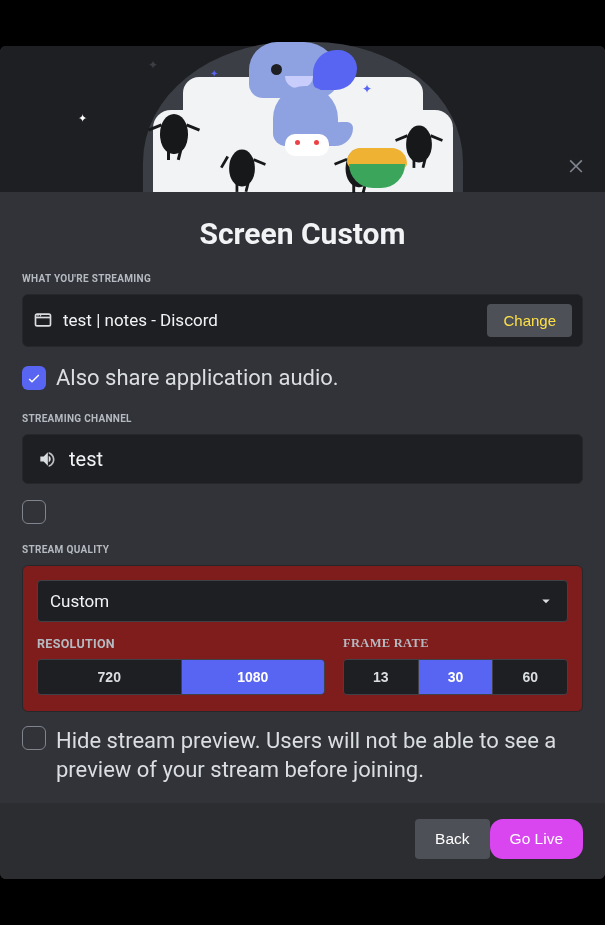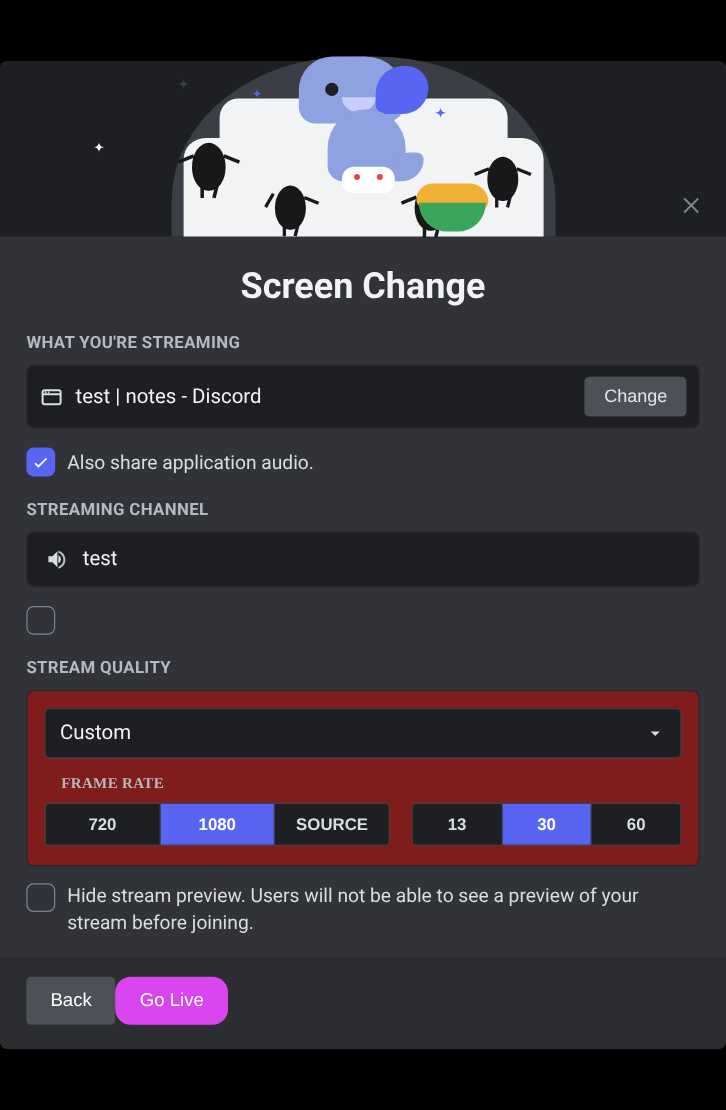--- a/index.html
+++ b/index.html
@@ -218,40 +218,40 @@
     .star.s4 { top: 12px; left: 148px; color:#3b3e45;}
     .title {
       text-align: center;
       font-size: 30px;
       font-weight: 700;
       padding: 24px 16px 8px;
       color: #f2f3f5;
     }
     .content { padding: 14px 22px 12px; }
     .section-label {
-      font-size: 14px;
+      font-size: 10px;
       font-weight: 700;
       color: #b5bac1;
       letter-spacing: 0.3px;
       text-transform: uppercase;
       margin-bottom: 10px;
     }
     .field-row {
       display: flex;
       align-items: center;
       gap: 10px;
       background: #1e1f22;
       border: 1px solid #26272b;
       border-radius: 6px;
       padding: 9px 10px;
     }
     .field-row .grow { flex: 1; color: #f2f3f5; font-size: 17px; }
     .change-btn {
       background: #4e5058;
-      color: #e5e5e5;
+      color: #fde047;
       font-size: 15px;
       font-weight: 500;
       border: none;
       border-radius: 4px;
       padding: 8px 16px;
       cursor: pointer;
     }
     .check-row {
       display: flex;
       align-items: center;
@@ -268,31 +268,31 @@
       display: inline-flex;
       align-items: center;
       justify-content: center;
       flex-shrink: 0;
     }
     .checkbox.checked { background: #5865f2; }
     .checkbox.unchecked {
       border: 1.5px solid #80848e;
       background: transparent;
     }
-    .check-label { color: #dbdee1; font-size: 16px; line-height: 1.35; }
+    .check-label { color: #dbdee1; font-size: 22px; line-height: 1.35; }
     .channel-row {
       display: flex;
       align-items: center;
       gap: 12px;
       background: #1e1f22;
       border: 1px solid #26272b;
       border-radius: 6px;
       padding: 12px 14px;
       color: #f2f3f5;
-      font-size: 17px;
+      font-size: 20px;
     }
     .quality-card {
       background: #7f1d1d;
       border: 1px solid #26272b;
       border-radius: 6px;
       padding: 14px 14px 16px;
     }
     .select {
       display: flex;
       align-items: center;
@@ -336,21 +336,21 @@
       padding: 9px 4px;
       font-size: 14px;
       font-weight: 600;
       cursor: pointer;
       border-right: 1px solid #3f4147;
     }
     .seg button:last-child { border-right: none; }
     .seg button.active { background: #5865f2; color: #fff; }
     .footer {
       display: flex;
-      justify-content: flex-start;
+      justify-content: flex-end;
       padding: 16px 22px 20px;
       background: #2b2d31;
       border-radius: 0 0 6px 6px;
     }
     .btn {
       border: none;
       border-radius: 4px;
       padding: 11px 20px;
       font-size: 15.5px;
       font-weight: 500;
@@ -410,21 +410,21 @@
       <div class="popcorn"></div>
       <div class="bowl"></div>
     </div>
 
     <div class="close-btn">
       <svg class="icon-svg" viewBox="0 0 24 24">
         <path fill="currentColor" d="M18.3 5.71L12 12.01l-6.3-6.3-1.41 1.41 6.3 6.3-6.3 6.29 1.41 1.42 6.3-6.3 6.3 6.3 1.41-1.42-6.3-6.29 6.3-6.3z"></path>
       </svg>
     </div>
 
-    <h1 class="title">Screen Change</h1>
+    <h1 class="title">Screen Custom</h1>
 
     <div class="content">
 
       <div class="section-label">WHAT YOU'RE STREAMING</div>
       <div class="field-row">
         <svg class="icon-svg" viewBox="0 0 24 24" style="color:#dbdee1">
           <rect x="3" y="5" width="18" height="14" rx="2" fill="none" stroke="currentColor" stroke-width="2"></rect>
           <line x1="3" y1="9" x2="21" y2="9" stroke="currentColor" stroke-width="2"></line>
           <circle cx="6" cy="7" r="0.9" fill="currentColor"></circle>
           <circle cx="9" cy="7" r="0.9" fill="currentColor"></circle>
@@ -459,28 +459,28 @@
       <div class="section-label">STREAM QUALITY</div>
       <div class="quality-card">
         <div class="select">
           <span>Custom</span>
           <svg width="18" height="18" viewBox="0 0 24 24">
               <path fill="#dbdee1" d="M7 10l5 5 5-5z"></path>
             </svg>
         </div>
 
         <div class="sub-labels">
+          <div class="col1">RESOLUTION</div>
           <div class="col2">FRAME RATE</div>
         </div>
 
         <div class="btn-groups">
           <div class="seg res">
             <button>720</button>
             <button class="active">1080</button>
-            <button>SOURCE</button>
           </div>
           <div class="seg fps">
             <button>13</button>
             <button class="active">30</button>
             <button>60</button>
           </div>
         </div>
       </div>
 
       <label class="check-row wrap">

